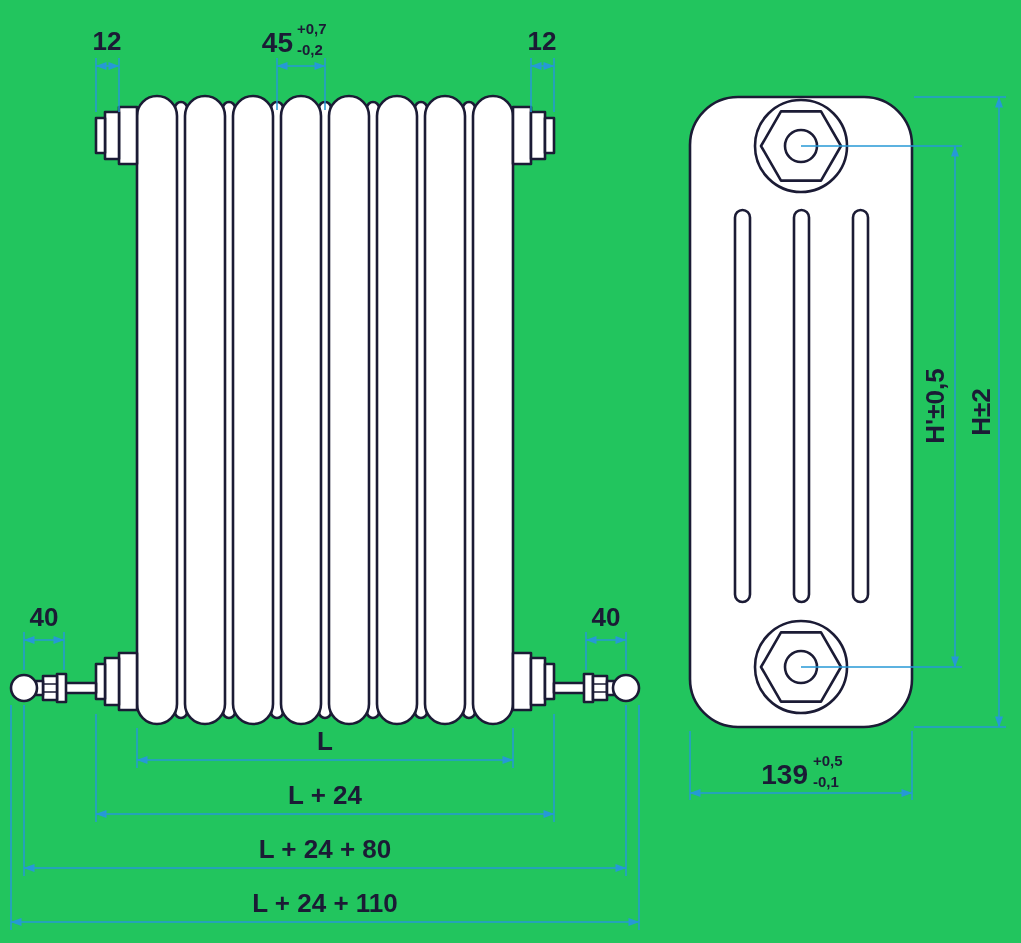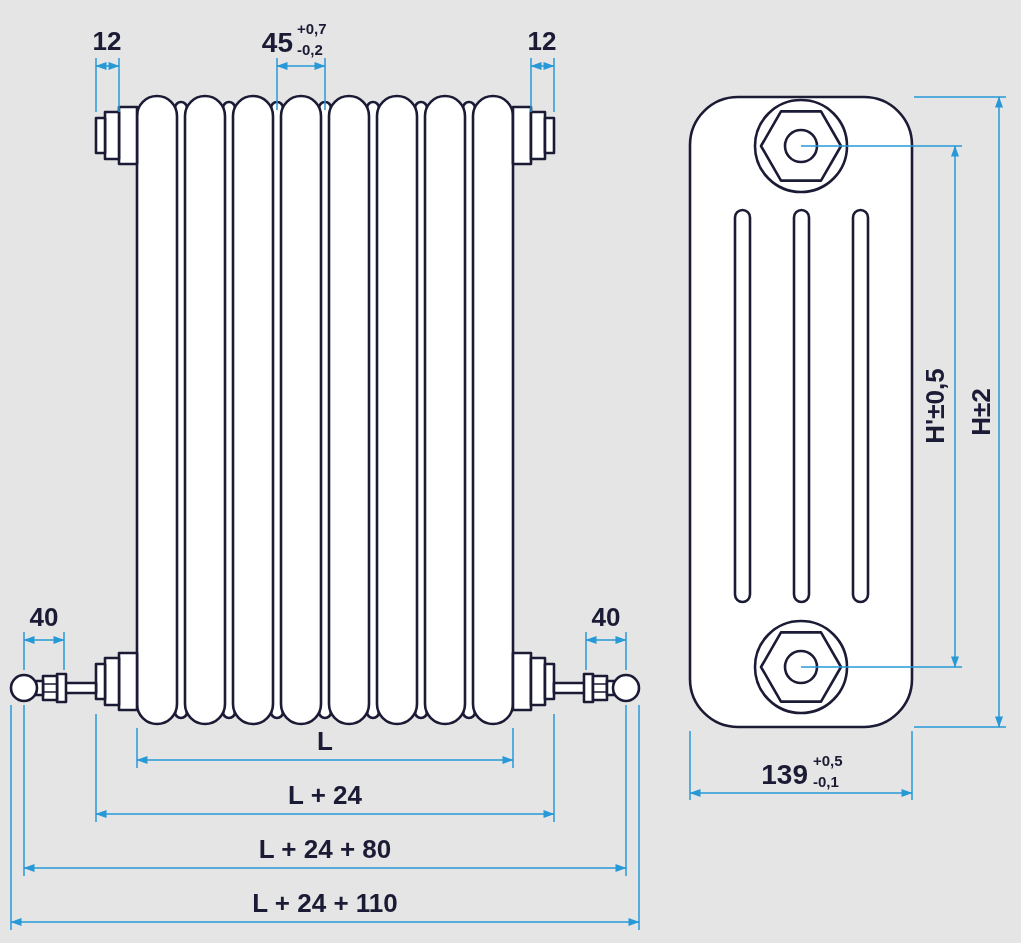--- a/index.html
+++ b/index.html
@@ -1,17 +1,17 @@
 <!DOCTYPE html>
 <html style="--ink: #1b1b35; --dim: #2699d6;"><head>
 <meta charset="utf-8">
 <style>
   :root { --ink:#1b1b35; --dim:#2699d6; }
   html,body { margin:0; padding:0; background:#ffffff; }
-  .stage { width:1021px; height:943px; position:relative; background:#e5e5e5; }
+  .stage { width:1021px; height:943px; position:relative; background:#22c55e; }
   svg { display:block; width:1021px; height:943px; }
   .ink  { stroke:var(--ink,#1b1b35); stroke-width:2.6; fill:#ffffff; stroke-linejoin:round; stroke-linecap:round; }
   .ink-thin { stroke:var(--ink,#1b1b35); stroke-width:1.6; fill:none; stroke-linecap:round; }
   .ext  { stroke:var(--dim,#2699d6); stroke-width:1.5; fill:none; }
   .dim  { stroke:var(--dim,#2699d6); stroke-width:1.5; fill:none; }
   .arrow { fill:var(--dim,#2699d6); stroke:none; }
   .label    { font:700 26px "Liberation Sans", sans-serif; fill:var(--ink,#1b1b35); }
   .label-lg { font:700 28px "Liberation Sans", sans-serif; fill:var(--ink,#1b1b35); }
   .label-sm { font:700 15px "Liberation Sans", sans-serif; fill:var(--ink,#1b1b35); }
 </style>

